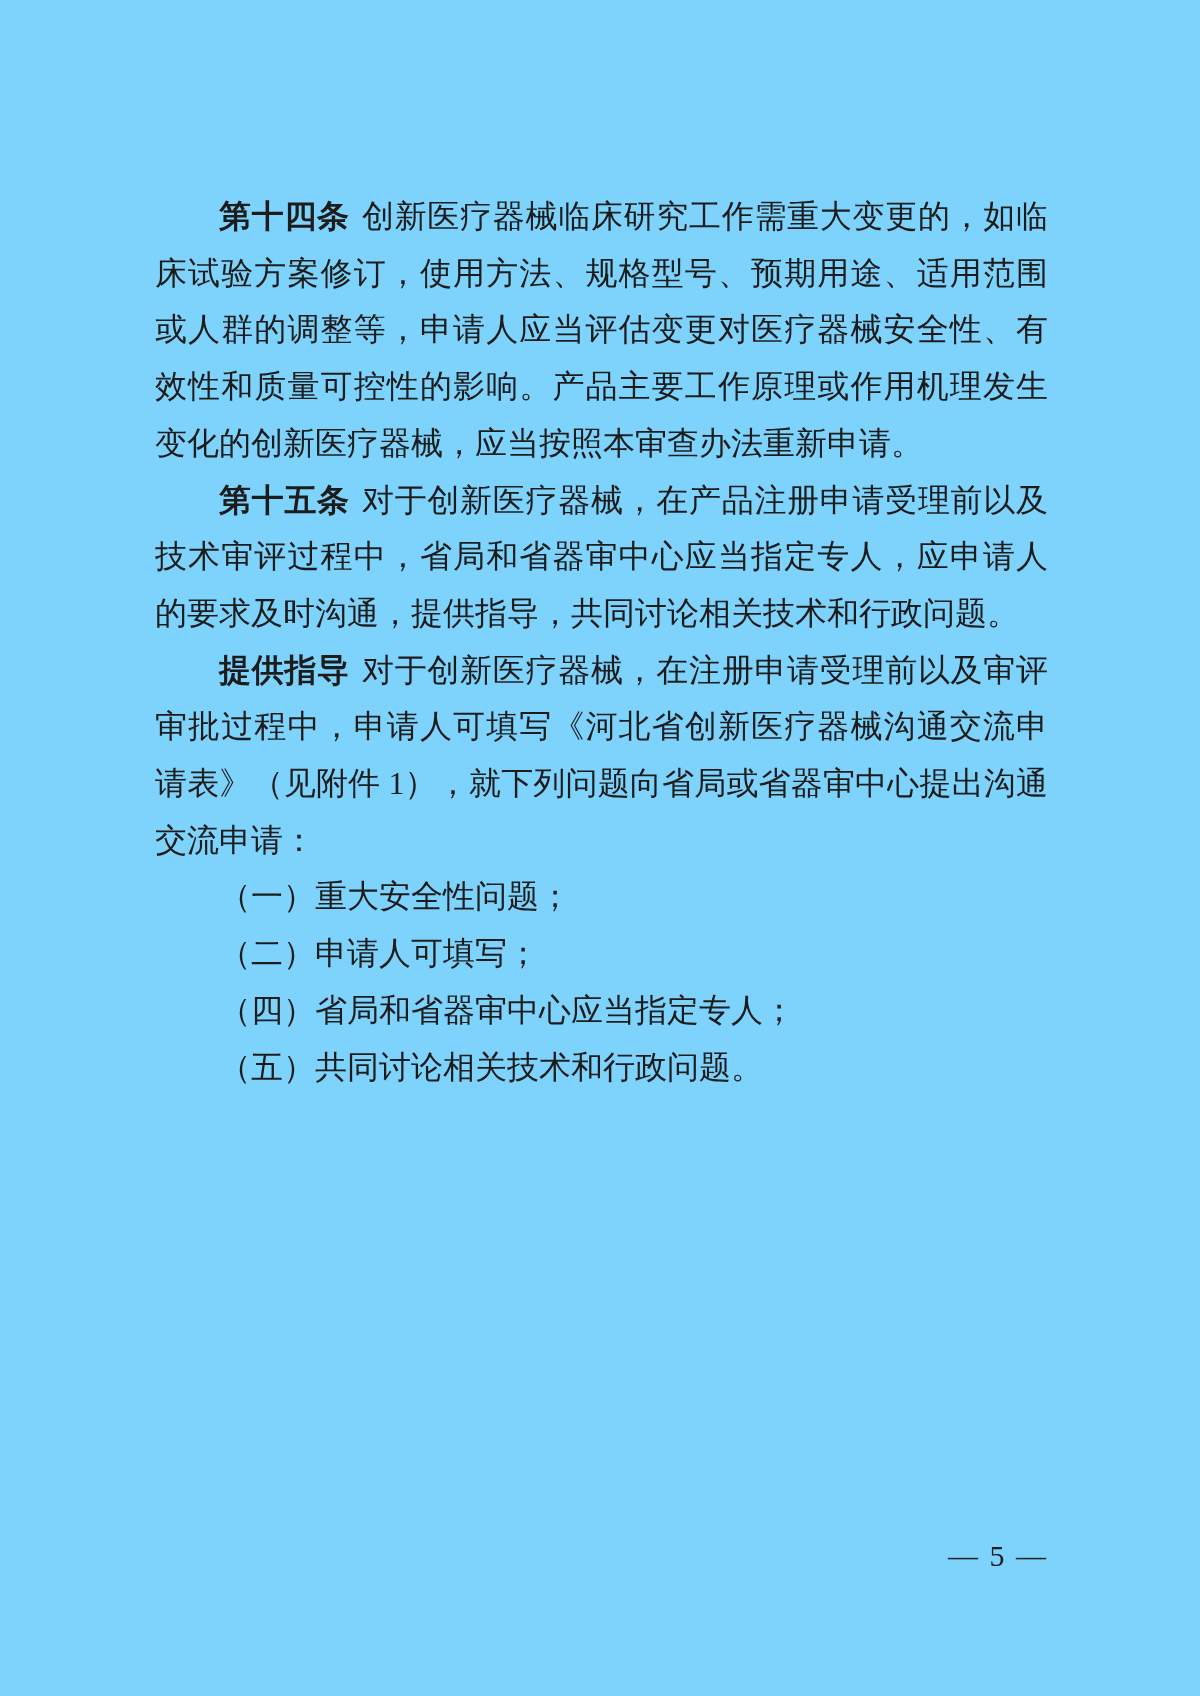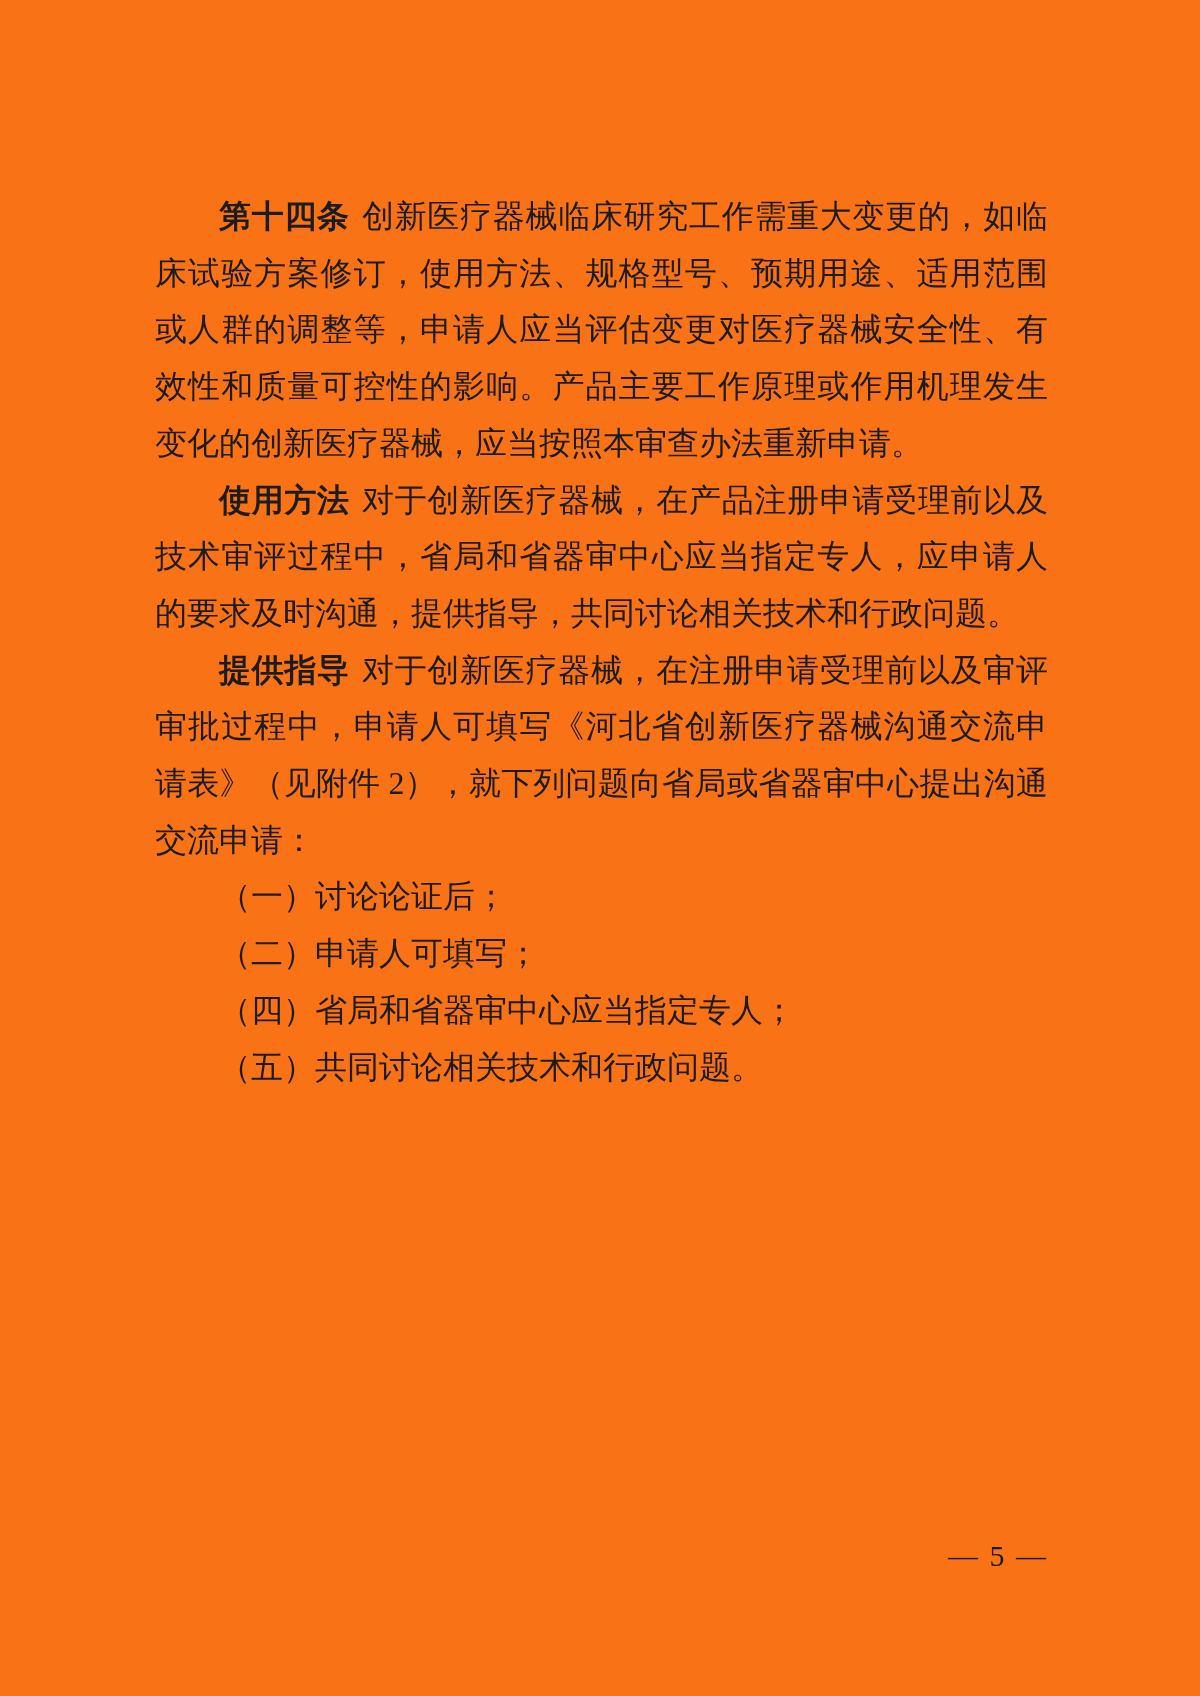--- a/index.html
+++ b/index.html
@@ -4,21 +4,21 @@
 <style>
   html, body {
     margin: 0;
     padding: 0;
     background: #ffffff;
   }
   .page {
     position: relative;
     width: 1200px;
     height: 1696px;
-    background: #f97316;
+    background: #7dd3fc;
     overflow: hidden;
     font-family: "Liberation Serif", "DejaVu Serif", serif;
     color: #1c1c1c;
   }
   .content {
     position: absolute;
     left: 155px;
     top: 188px;
     width: 893px;
     font-size: 32px;
@@ -55,25 +55,25 @@
   }
 </style>
 </head>
 <body>
 
 <div class="page">
   <div class="content">
 
     <p class="para"><span class="term">第十四条</span><span>创新医疗器械临床研究工作需重大变更的，如临床试验方案修订，使用方法、规格型号、预期用途、适用范围或人群的调整等，申请人应当评估变更对医疗器械安全性、有效性和质量可控性的影响。产品主要工作原理或作用机理发生变化的创新医疗器械，应当按照本审查办法重新申请。</span></p>
 
-    <p class="para"><span class="term">使用方法</span><span>对于创新医疗器械，在产品注册申请受理前以及技术审评过程中，省局和省器审中心应当指定专人，应申请人的要求及时沟通，提供指导，共同讨论相关技术和行政问题。</span></p>
+    <p class="para"><span class="term">第十五条</span><span>对于创新医疗器械，在产品注册申请受理前以及技术审评过程中，省局和省器审中心应当指定专人，应申请人的要求及时沟通，提供指导，共同讨论相关技术和行政问题。</span></p>
 
-    <p class="para"><span class="term">提供指导</span><span>对于创新医疗器械，在注册申请受理前以及审评审批过程中，申请人可填写《河北省创新医疗器械沟通交流申请表》（见附件 2），就下列问题向省局或省器审中心提出沟通交流申请：</span></p>
+    <p class="para"><span class="term">提供指导</span><span>对于创新医疗器械，在注册申请受理前以及审评审批过程中，申请人可填写《河北省创新医疗器械沟通交流申请表》（见附件 1），就下列问题向省局或省器审中心提出沟通交流申请：</span></p>
 
-    <p class="list-line">（一）讨论论证后；</p>
+    <p class="list-line">（一）重大安全性问题；</p>
     <p class="list-line">（二）申请人可填写；</p>
     <p class="list-line">（四）省局和省器审中心应当指定专人；</p>
     <p class="list-line">（五）共同讨论相关技术和行政问题。</p>
 
 
   </div>
 
   <div class="footer">— 5 —</div>
 </div>
 

